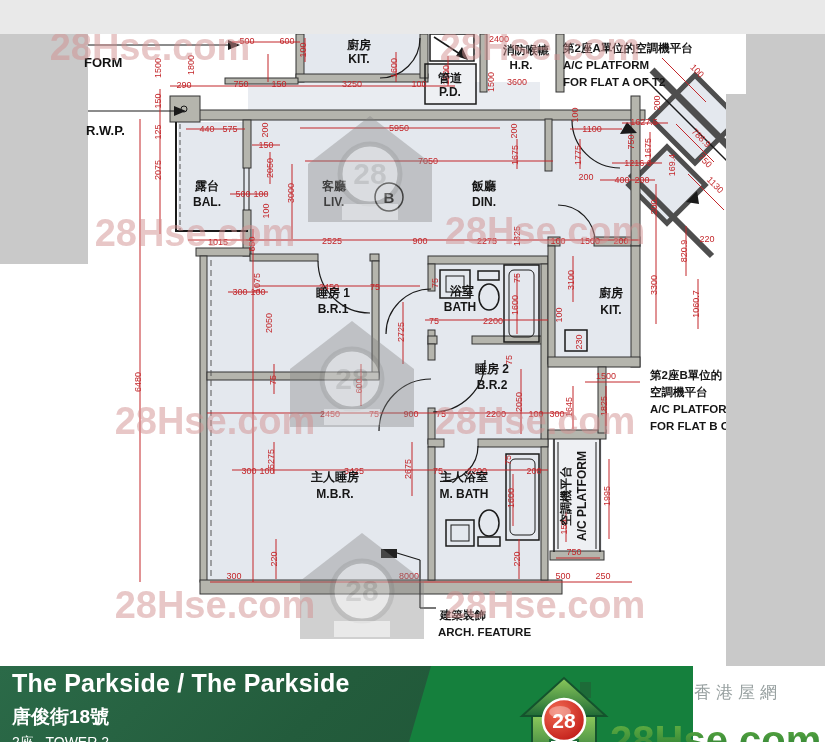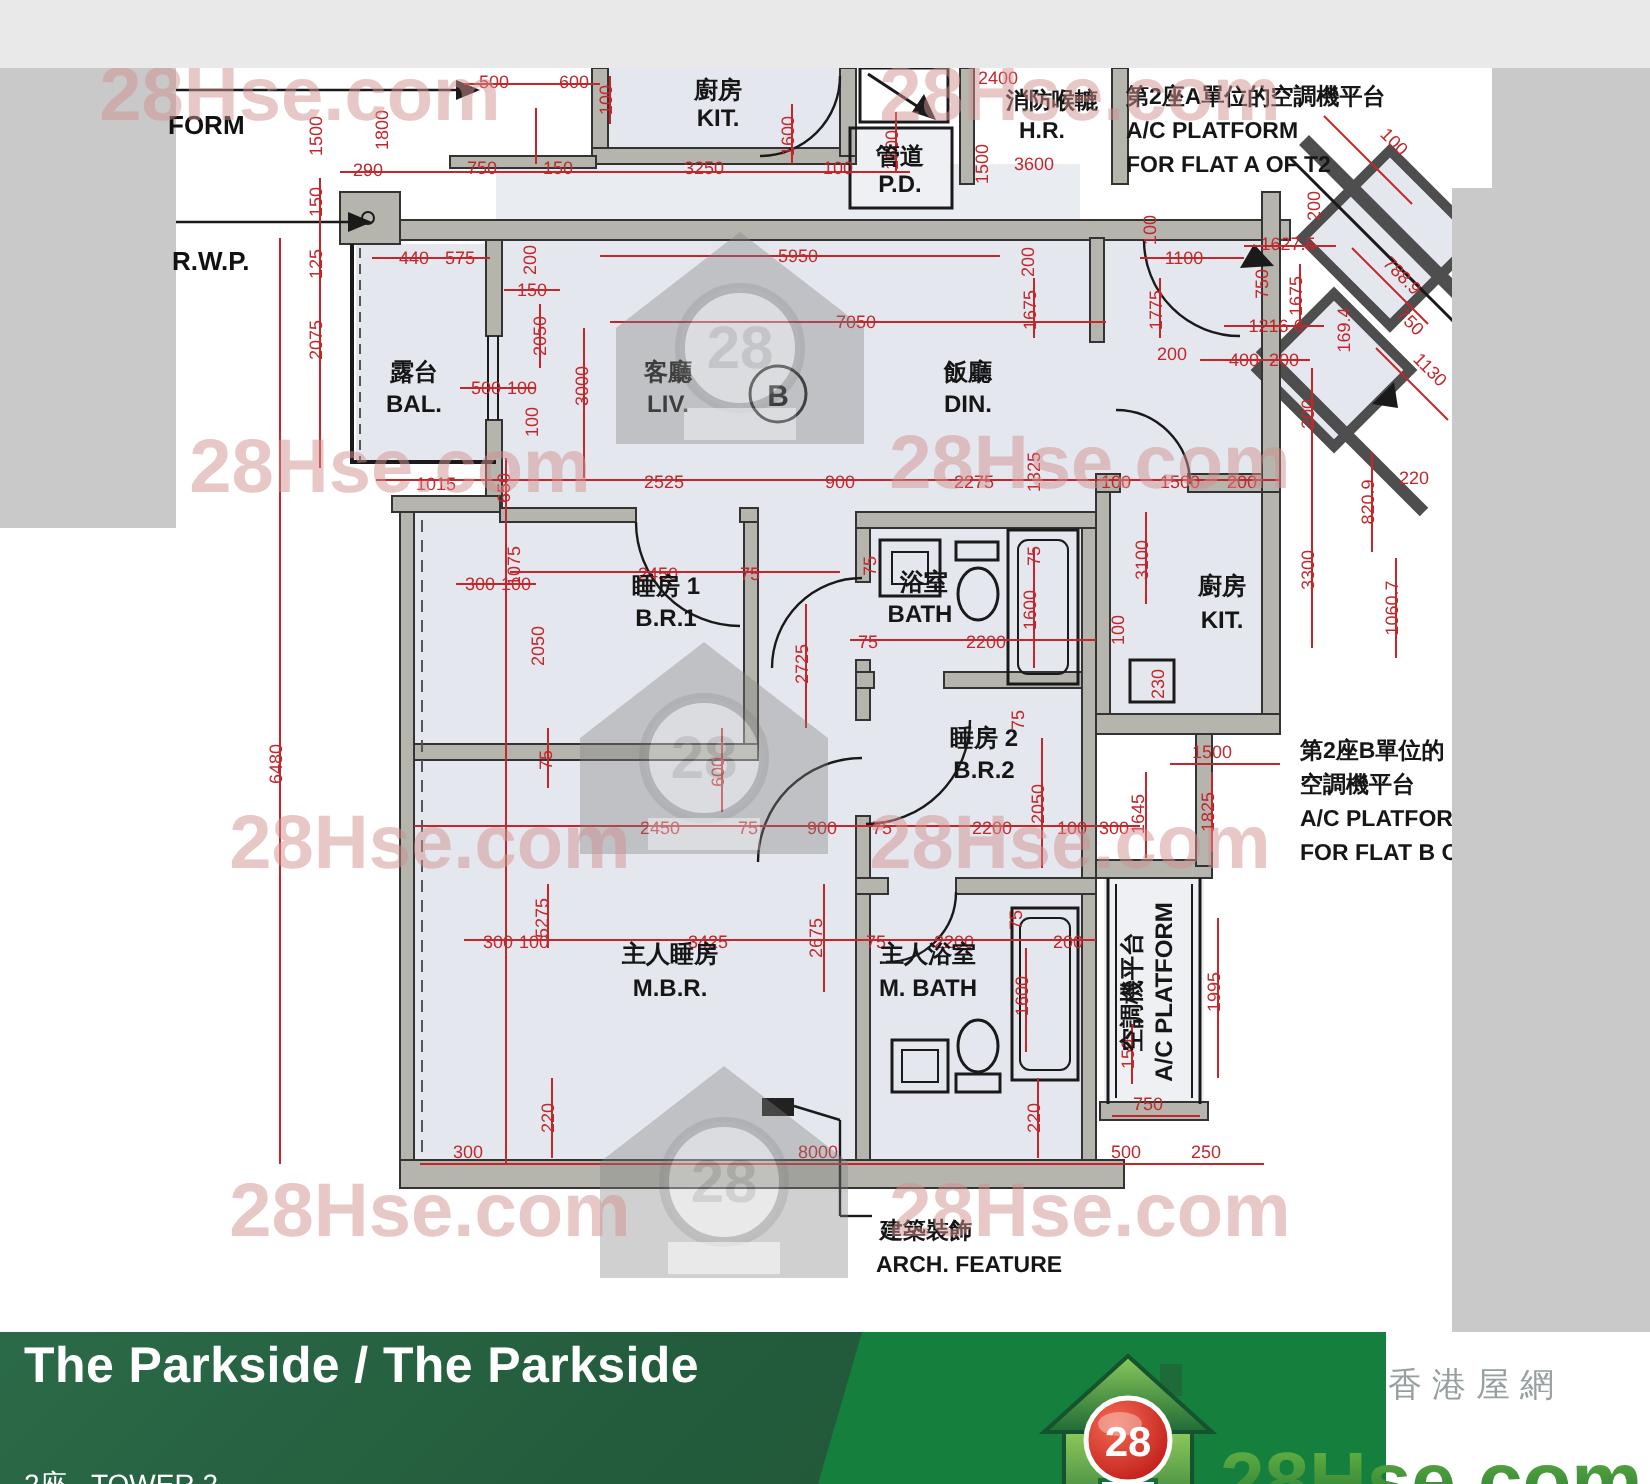--- a/index.html
+++ b/index.html
@@ -361,20 +361,21 @@
       <text x="545" y="210" class="wm" text-anchor="middle">28Hse.com</text>
       <text x="215" y="400" class="wm" text-anchor="middle">28Hse.com</text>
       <text x="535" y="400" class="wm" text-anchor="middle">28Hse.com</text>
       <text x="215" y="584" class="wm" text-anchor="middle">28Hse.com</text>
       <text x="545" y="584" class="wm" text-anchor="middle">28Hse.com</text>
     </svg>
 
   <div class="footer">
     <div class="footer-green"></div>
     <div class="txt f-title">The Parkside / The Parkside</div>
+    <div class="txt f-addr">唐俊街18號</div>
     <div class="txt f-tower">2座   TOWER 2</div>
 
     <div class="logo-wrap">
       <svg width="326" height="106" viewBox="0 0 326 106">
         <defs>
           <linearGradient id="gHouse" x1="0" y1="0" x2="0" y2="1">
             <stop offset="0" stop-color="#8cc95b"></stop>
               <stop offset="1" stop-color="#1f6b36"></stop>
           </linearGradient>
           <linearGradient id="gText" x1="0" y1="0" x2="0" y2="1">

